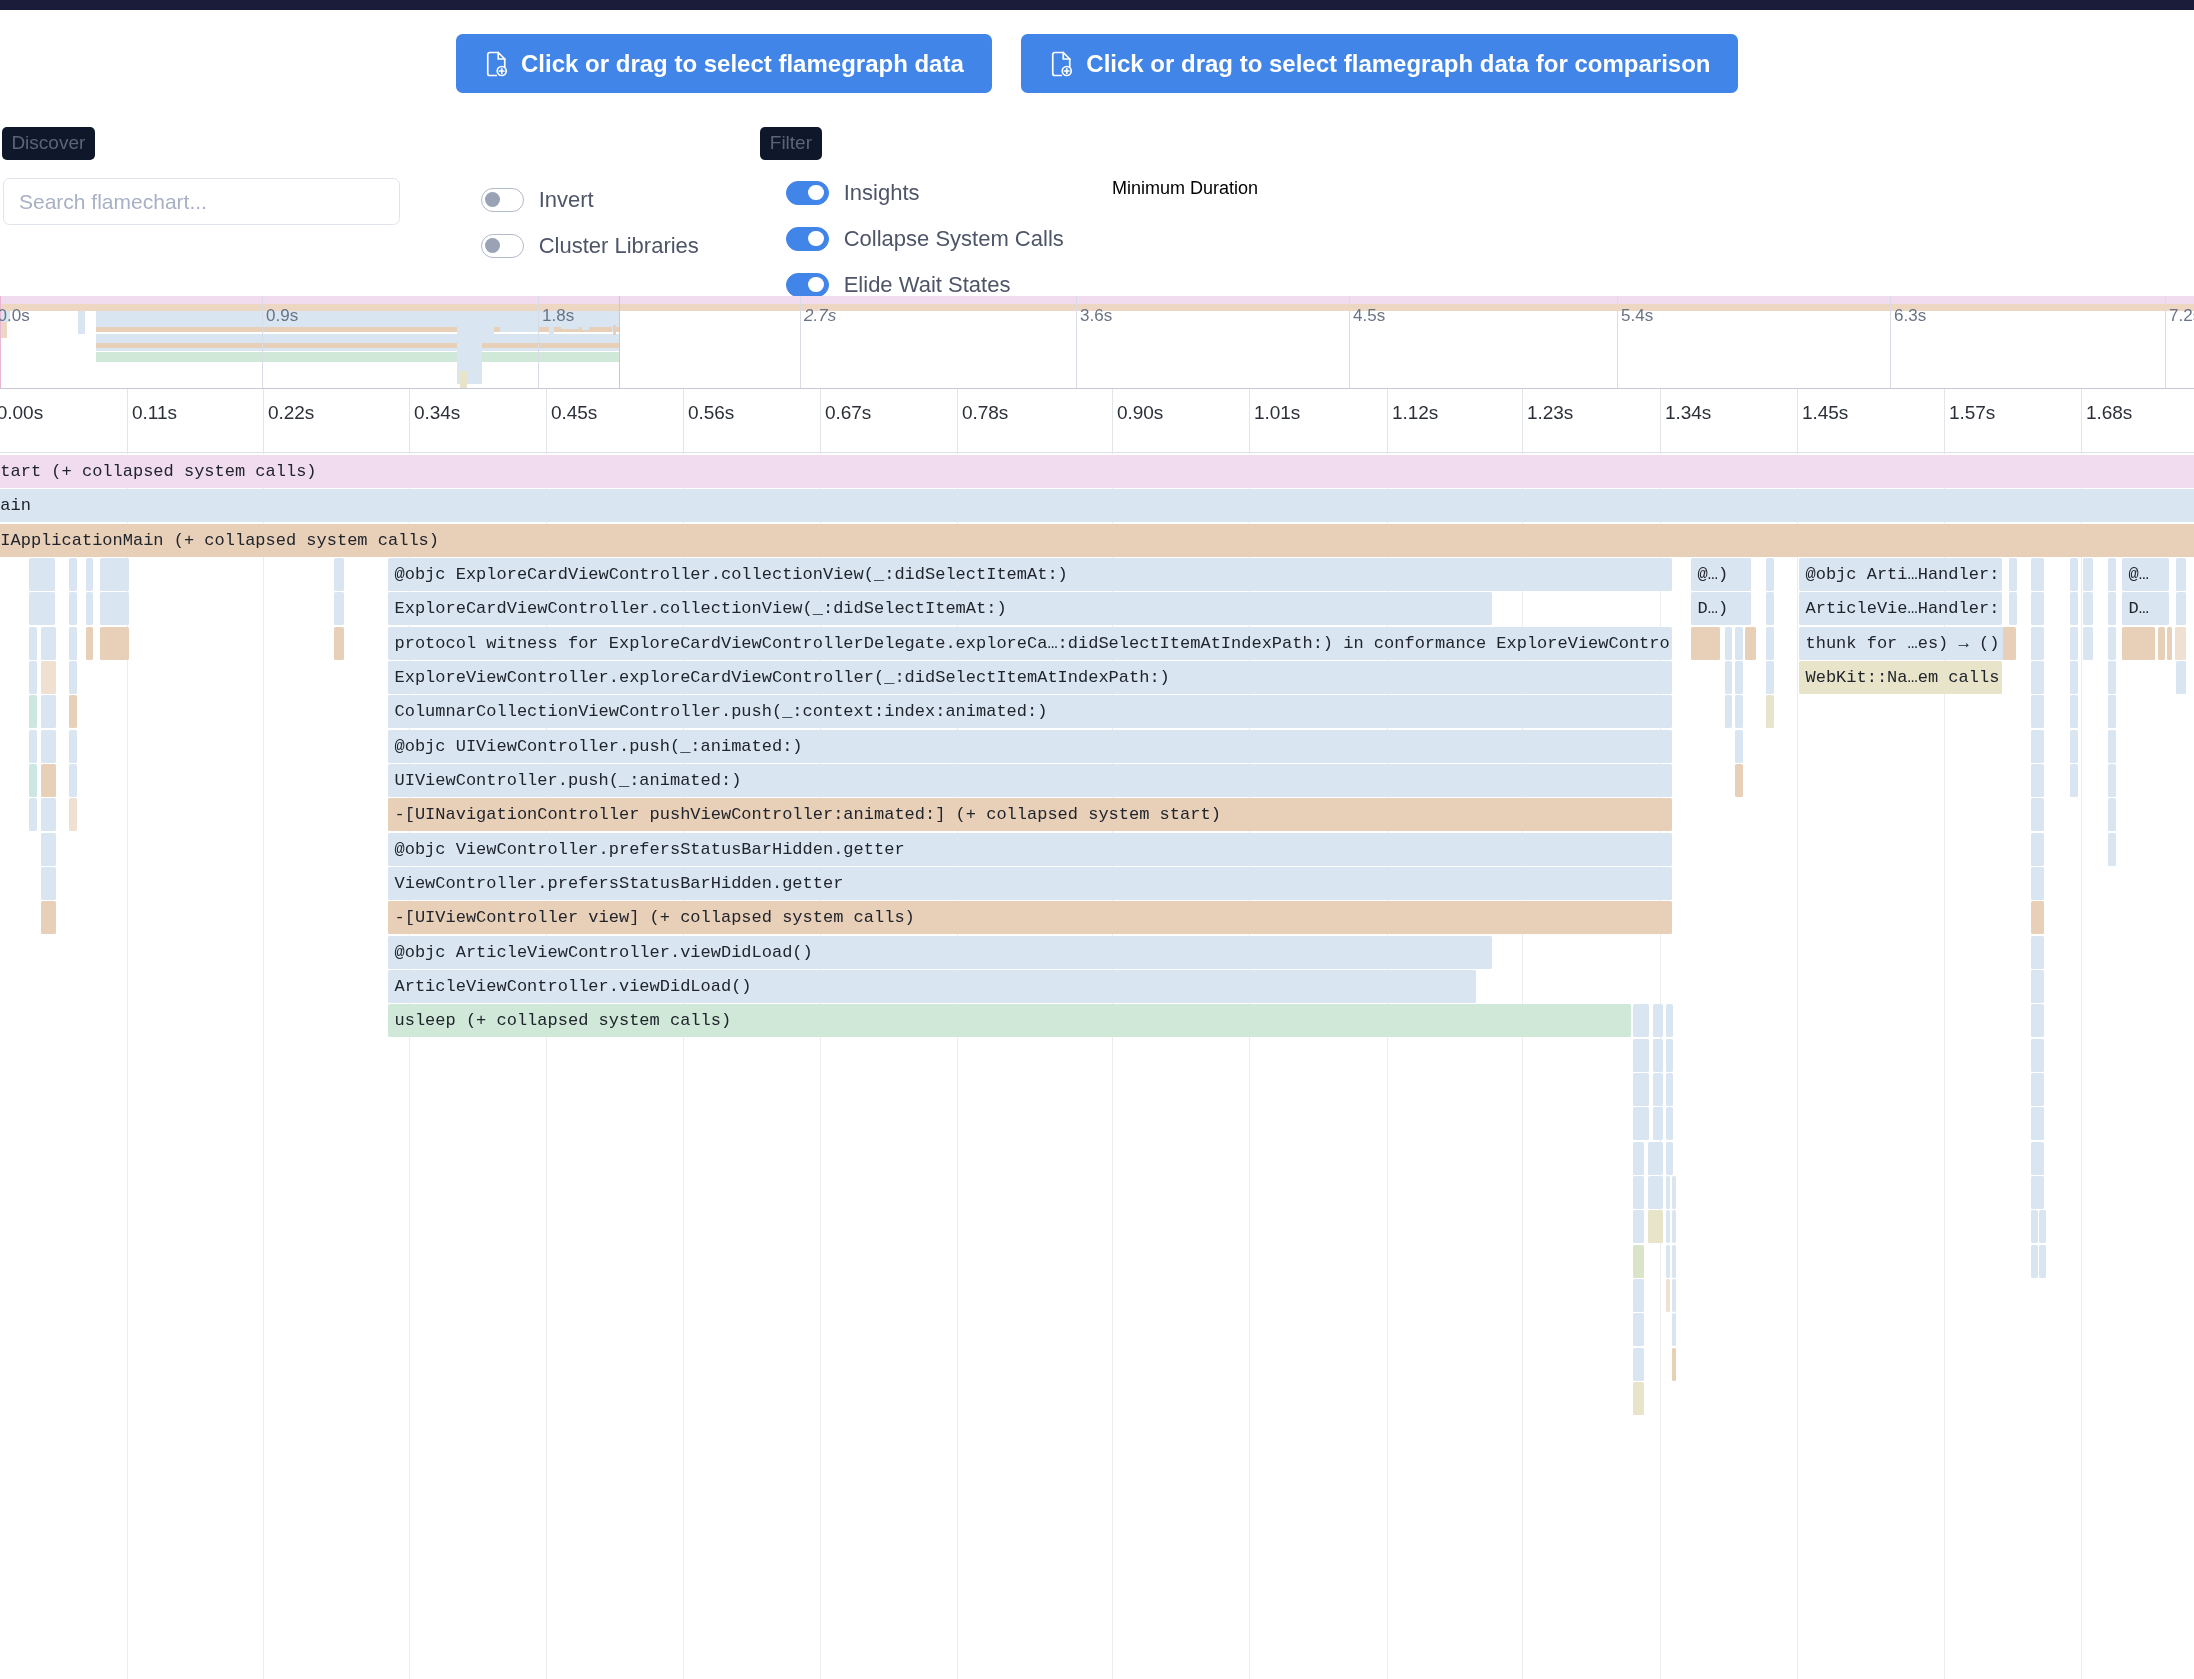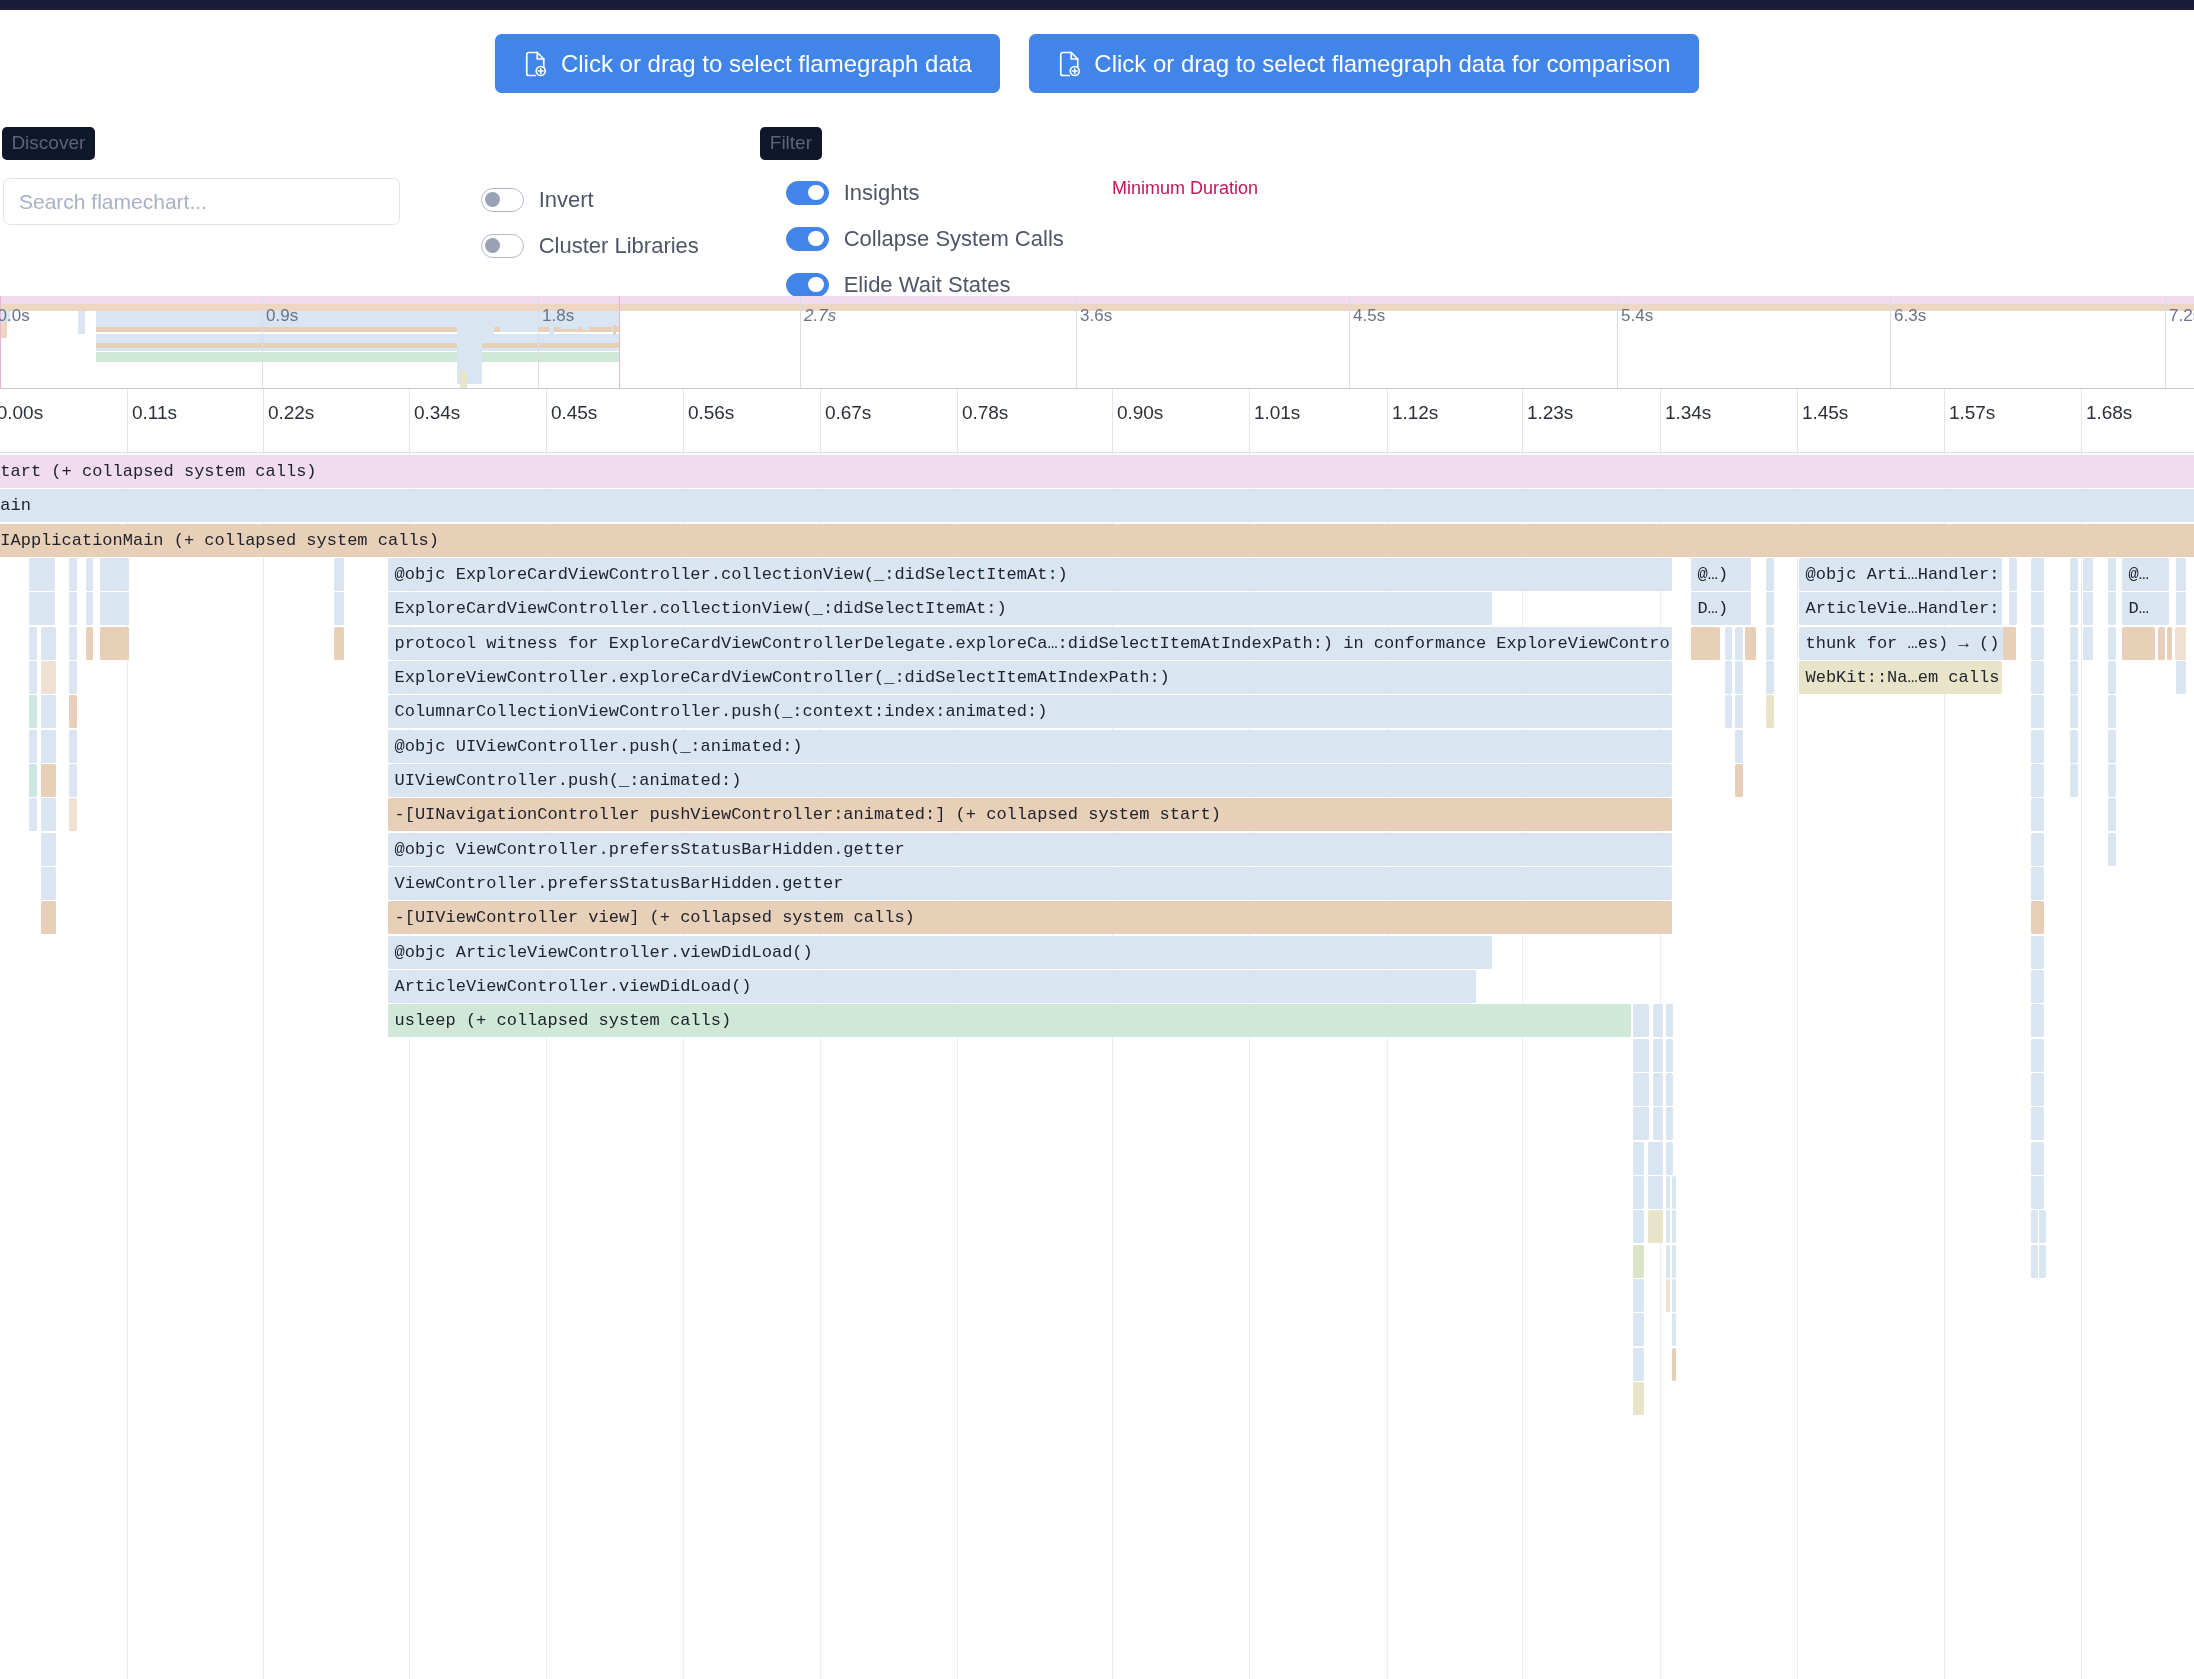--- a/index.html
+++ b/index.html
@@ -22,21 +22,21 @@
   .btn-row {
     position: absolute; top: 34px; left: 0; width: 2194px;
     display: flex; justify-content: center; gap: 29px;
   }
   .upload-btn {
     display: flex; align-items: center; justify-content: center; gap: 13px;
     height: 59px; padding: 0 28px;
     background: #4285e9; color: #ffffff;
     border: none; border-radius: 6.5px;
     font-family: "Liberation Sans", sans-serif;
-    font-size: 24px; font-weight: 400;
+    font-size: 24px; font-weight: 700;
     cursor: pointer; white-space: nowrap;
   }
   .upload-btn svg { flex: 0 0 auto; display:block; }
 
   
   .section-tag {
     position: absolute;
     background: #0f172a; border-radius: 4.9px;
     padding: 4.9px 9.8px;
     font-size: 19px; color: #5c6478;
@@ -75,21 +75,21 @@
     background: #9aa3b6;
   }
   .switch.on { background: #4285e9; border-color: #4285e9; }
   .switch.on .knob { left: 21px; background: #ffffff; }
   .toggle-label {
     font-size: 22px; color: #4e5567; white-space: nowrap;
   }
 
   .minfield { position: absolute; top: 178px; left: 1112px; }
   .minfield .flabel {
-    font-size: 18px; color: #be185d; margin-bottom: 4.9px; display:block;
+    font-size: 18px; color: #000000; margin-bottom: 4.9px; display:block;
   }
   .minfield input {
     width: 396px; height: 47px;
     border: 0.8px solid #dfe3ec; border-radius: 6.5px;
     padding: 0 14.7px;
     font-family: "Liberation Sans", sans-serif;
     font-size: 21px; color: #333; background: #fff; outline: none;
   }
   .minfield input::placeholder { color: #a8b0c4; }
 

